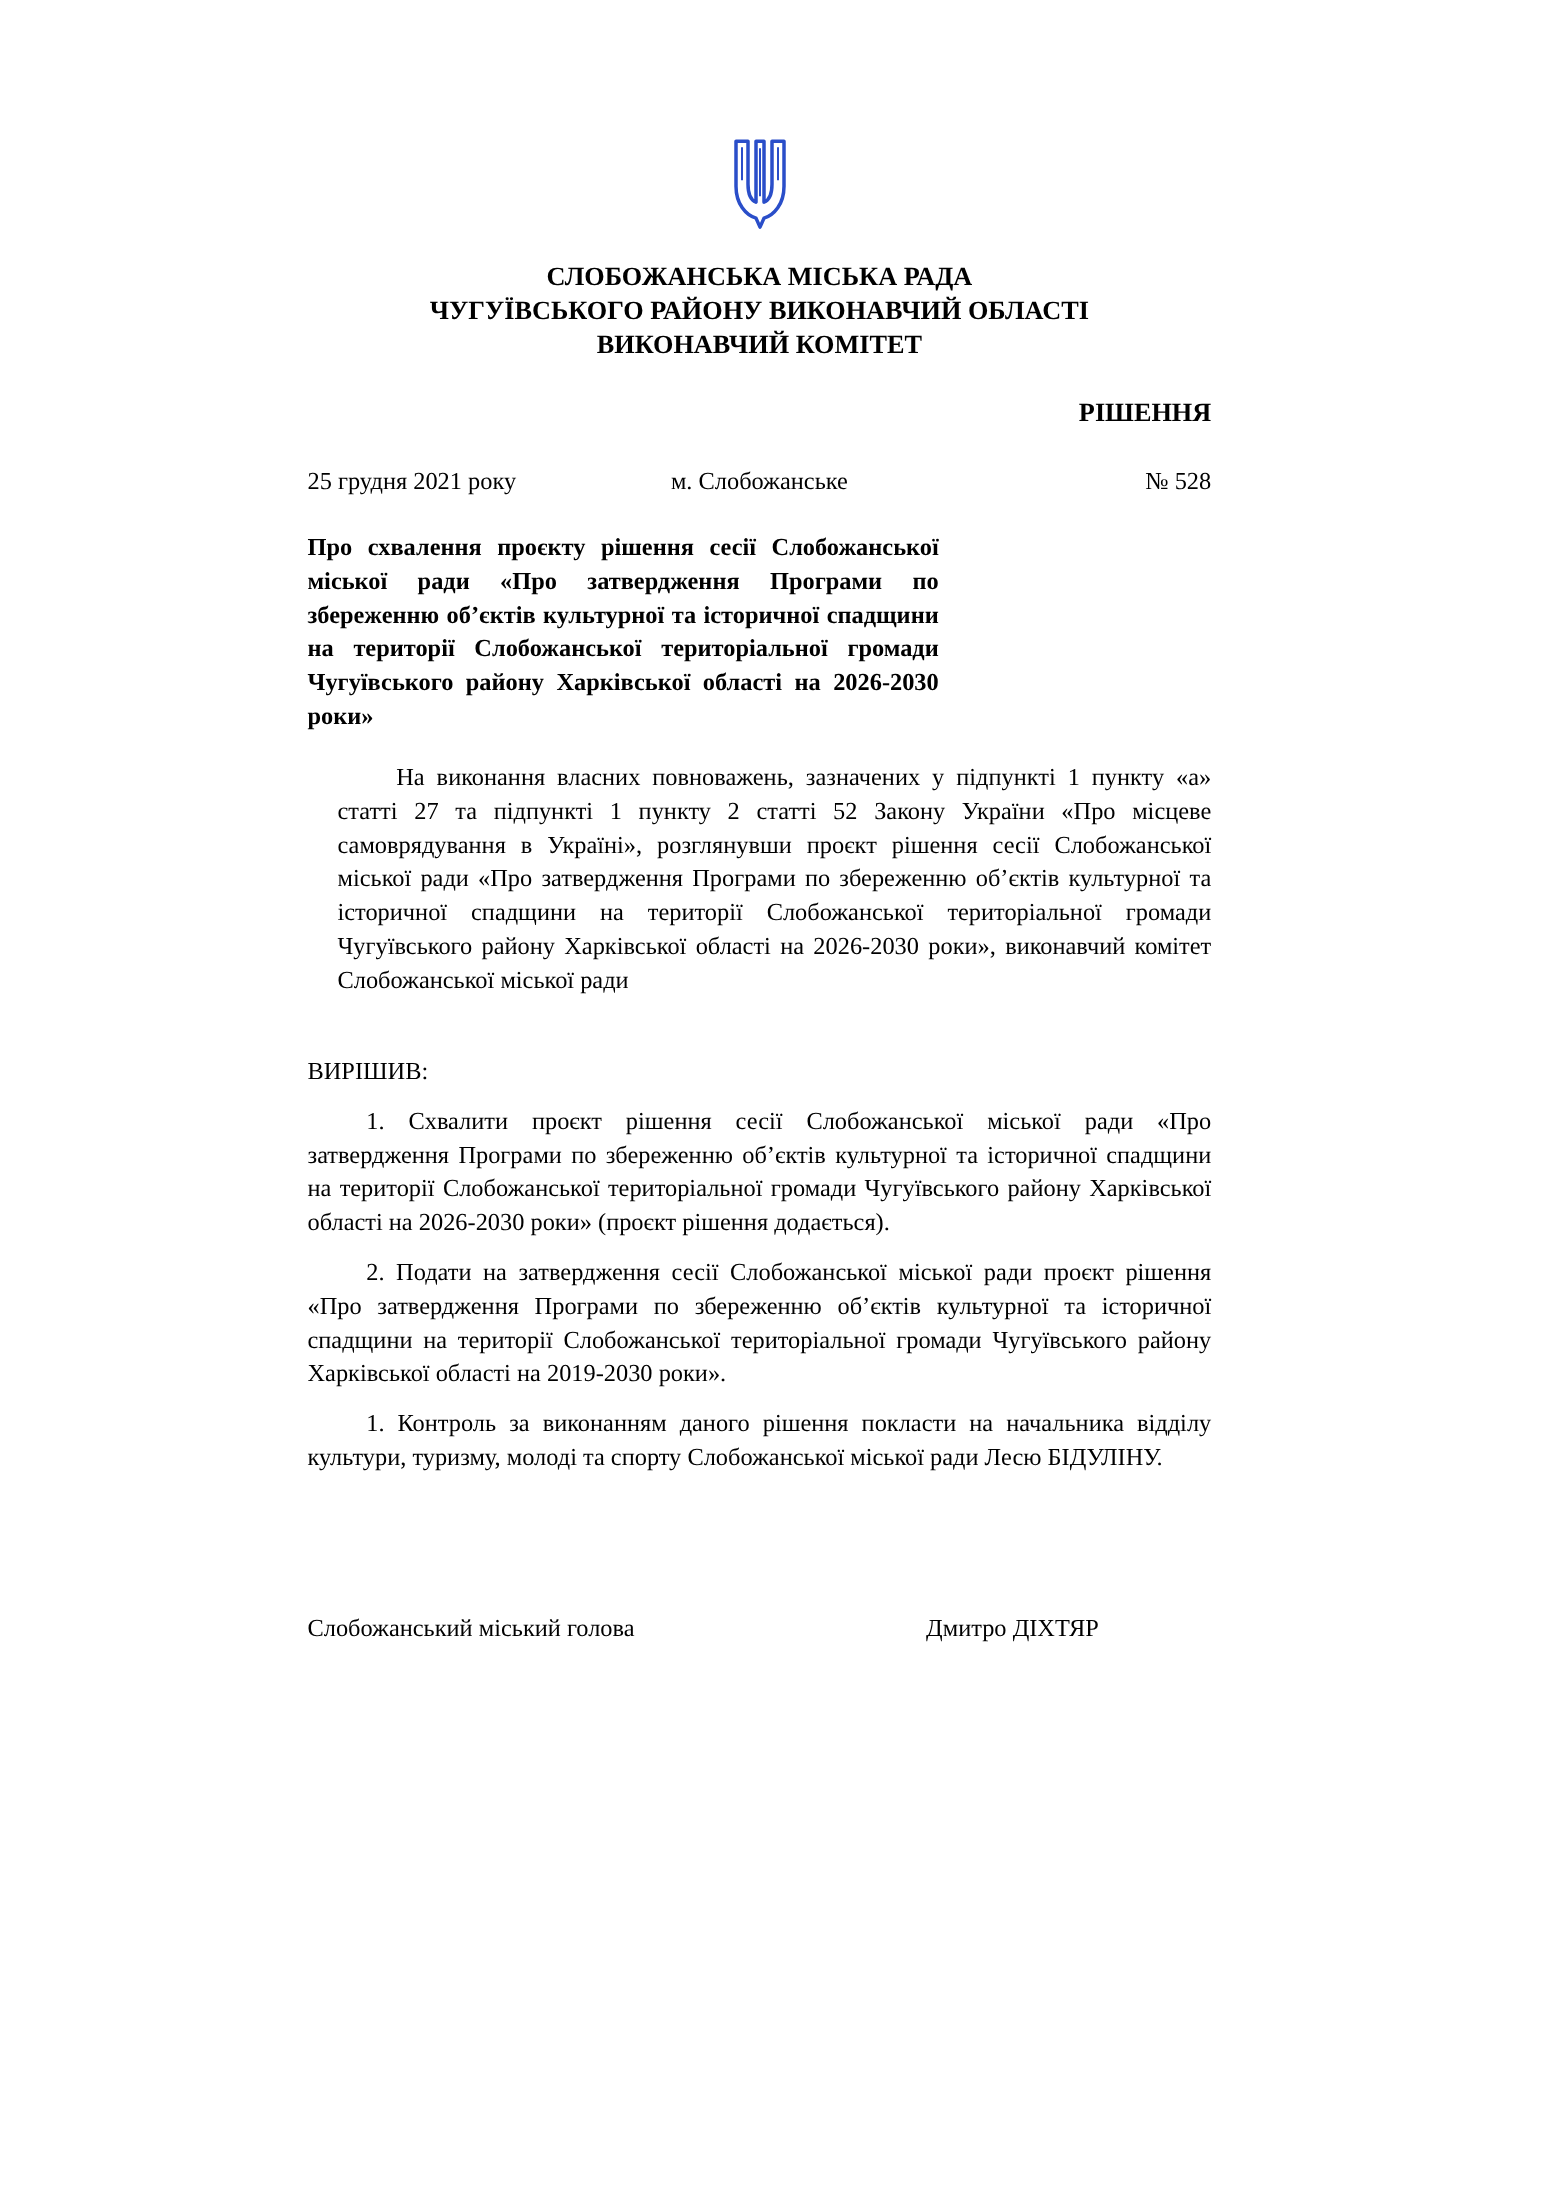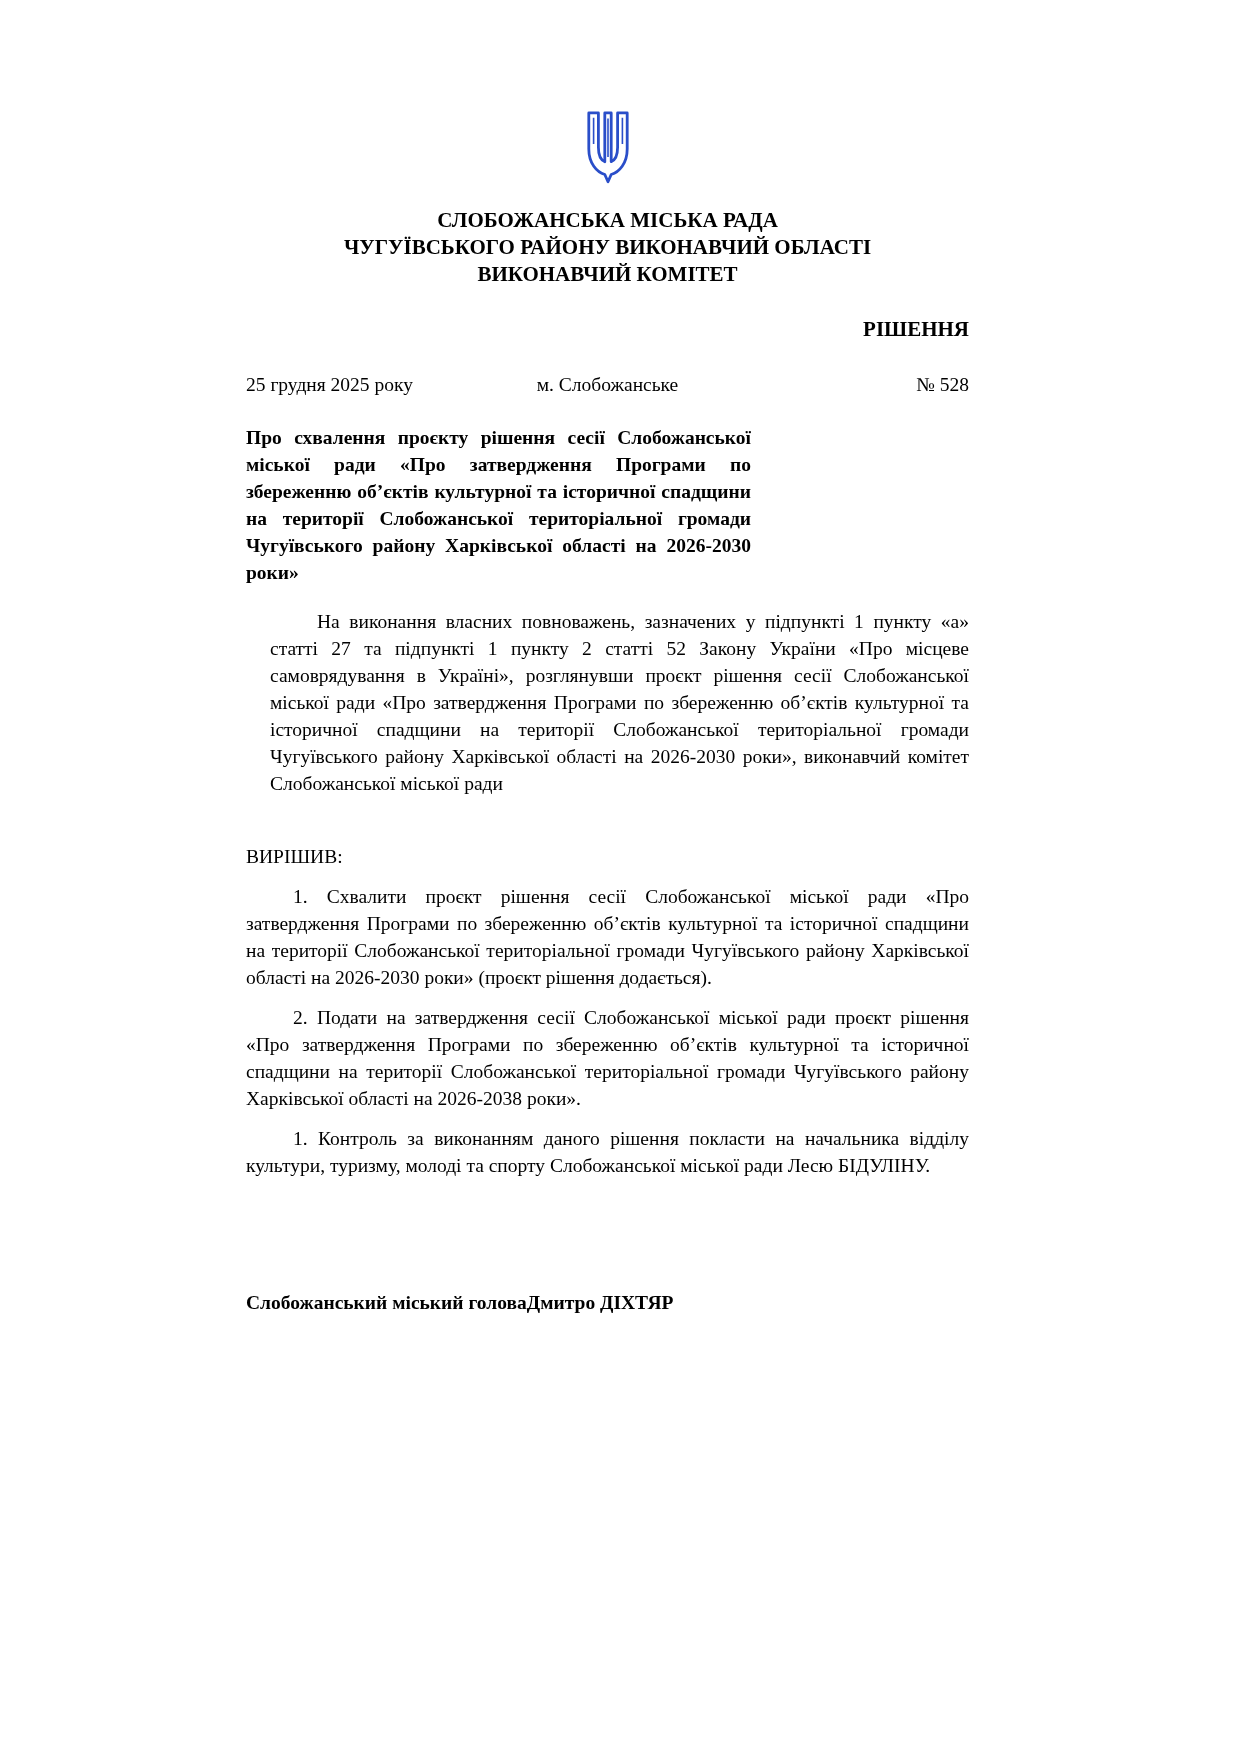--- a/index.html
+++ b/index.html
@@ -65,24 +65,25 @@
     line-height: 27px;
   }
   .preamble { margin-top: 22px; margin-left: 24px; }
   .resolved {
     margin-top: 46px;
     line-height: 27px;
   }
   .item { margin-top: 13px; }
   .sig-row {
     display: flex;
+    justify-content: space-between;
     align-items: baseline;
     margin-top: 110px;
     padding-right: 90px;
-    font-weight: bold;
+    font-weight: normal;
     line-height: 27px;
   }
 </style>
 </head>
 <body>
 
 <div class="page">
 
   <div class="emblem-wrap">
     <svg class="trident" viewBox="0 0 60 90" aria-hidden="true">
@@ -93,33 +94,33 @@
 
   <div class="org-block">
     <div class="org-line">СЛОБОЖАНСЬКА МІСЬКА  РАДА</div>
     <div class="org-line">ЧУГУЇВСЬКОГО РАЙОНУ ВИКОНАВЧИЙ  ОБЛАСТІ</div>
     <div class="org-line">ВИКОНАВЧИЙ КОМІТЕТ</div>
   </div>
 
   <div class="doc-type">РІШЕННЯ</div>
 
   <div class="meta-row">
-    <div class="meta-date">25 грудня 2025 року</div>
+    <div class="meta-date">25 грудня 2021 року</div>
     <div class="meta-place">м.  Слобожанське</div>
     <div class="meta-number">№ 528</div>
   </div>
 
   <div class="subject">Про схвалення проєкту рішення сесії Слобожанської міської ради «Про затвердження Програми по збереженню об’єктів культурної та історичної спадщини на території Слобожанської територіальної громади Чугуївського району Харківської області на 2026-2030 роки»</div>
 
   <p class="paragraph preamble">На виконання власних повноважень, зазначених у підпункті 1 пункту «а» статті 27 та підпункті 1 пункту 2 статті 52 Закону України «Про місцеве самоврядування в Україні», розглянувши проєкт рішення сесії Слобожанської міської ради «Про затвердження Програми по збереженню об’єктів культурної та історичної спадщини на території Слобожанської територіальної громади Чугуївського району Харківської області на 2026-2030 роки», виконавчий комітет Слобожанської міської ради</p>
 
   <div class="resolved">ВИРІШИВ:</div>
 
   <p class="paragraph item">1. Схвалити проєкт  рішення сесії  Слобожанської міської ради «Про затвердження Програми по збереженню об’єктів культурної та історичної спадщини на території Слобожанської територіальної громади Чугуївського району Харківської області на 2026-2030 роки» (проєкт рішення додається).</p>
-  <p class="paragraph item">2. Подати на затвердження сесії Слобожанської міської ради проєкт рішення «Про затвердження Програми по збереженню об’єктів культурної та історичної спадщини на території Слобожанської територіальної громади Чугуївського району Харківської області на 2026-2038 роки».</p>
+  <p class="paragraph item">2. Подати на затвердження сесії Слобожанської міської ради проєкт рішення «Про затвердження Програми по збереженню об’єктів культурної та історичної спадщини на території Слобожанської територіальної громади Чугуївського району Харківської області на 2019-2030 роки».</p>
   <p class="paragraph item">1. Контроль за виконанням даного рішення покласти на начальника відділу культури, туризму, молоді та спорту Слобожанської міської ради  Лесю БІДУЛІНУ.</p>
 
   <div class="sig-row">
     <div class="sig-title">Слобожанський міський голова</div>
     <div class="sig-name">Дмитро ДІХТЯР</div>
   </div>
 
 </div>
 
 </body></html>

